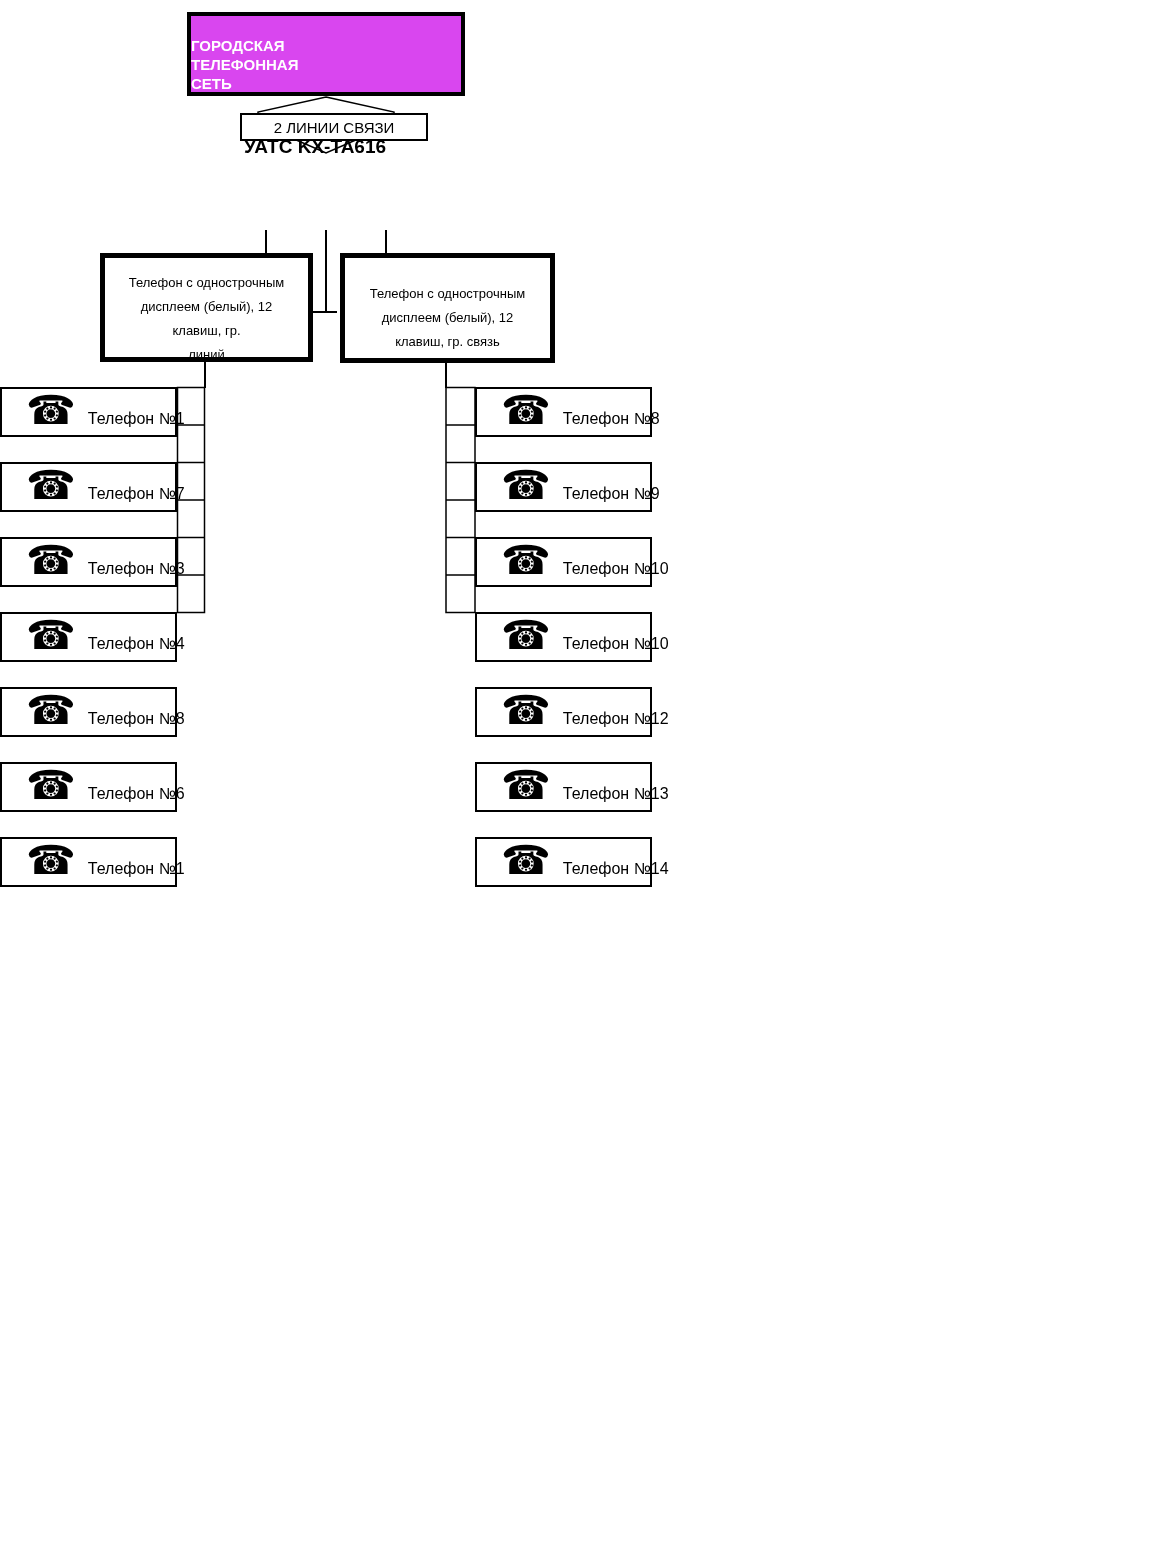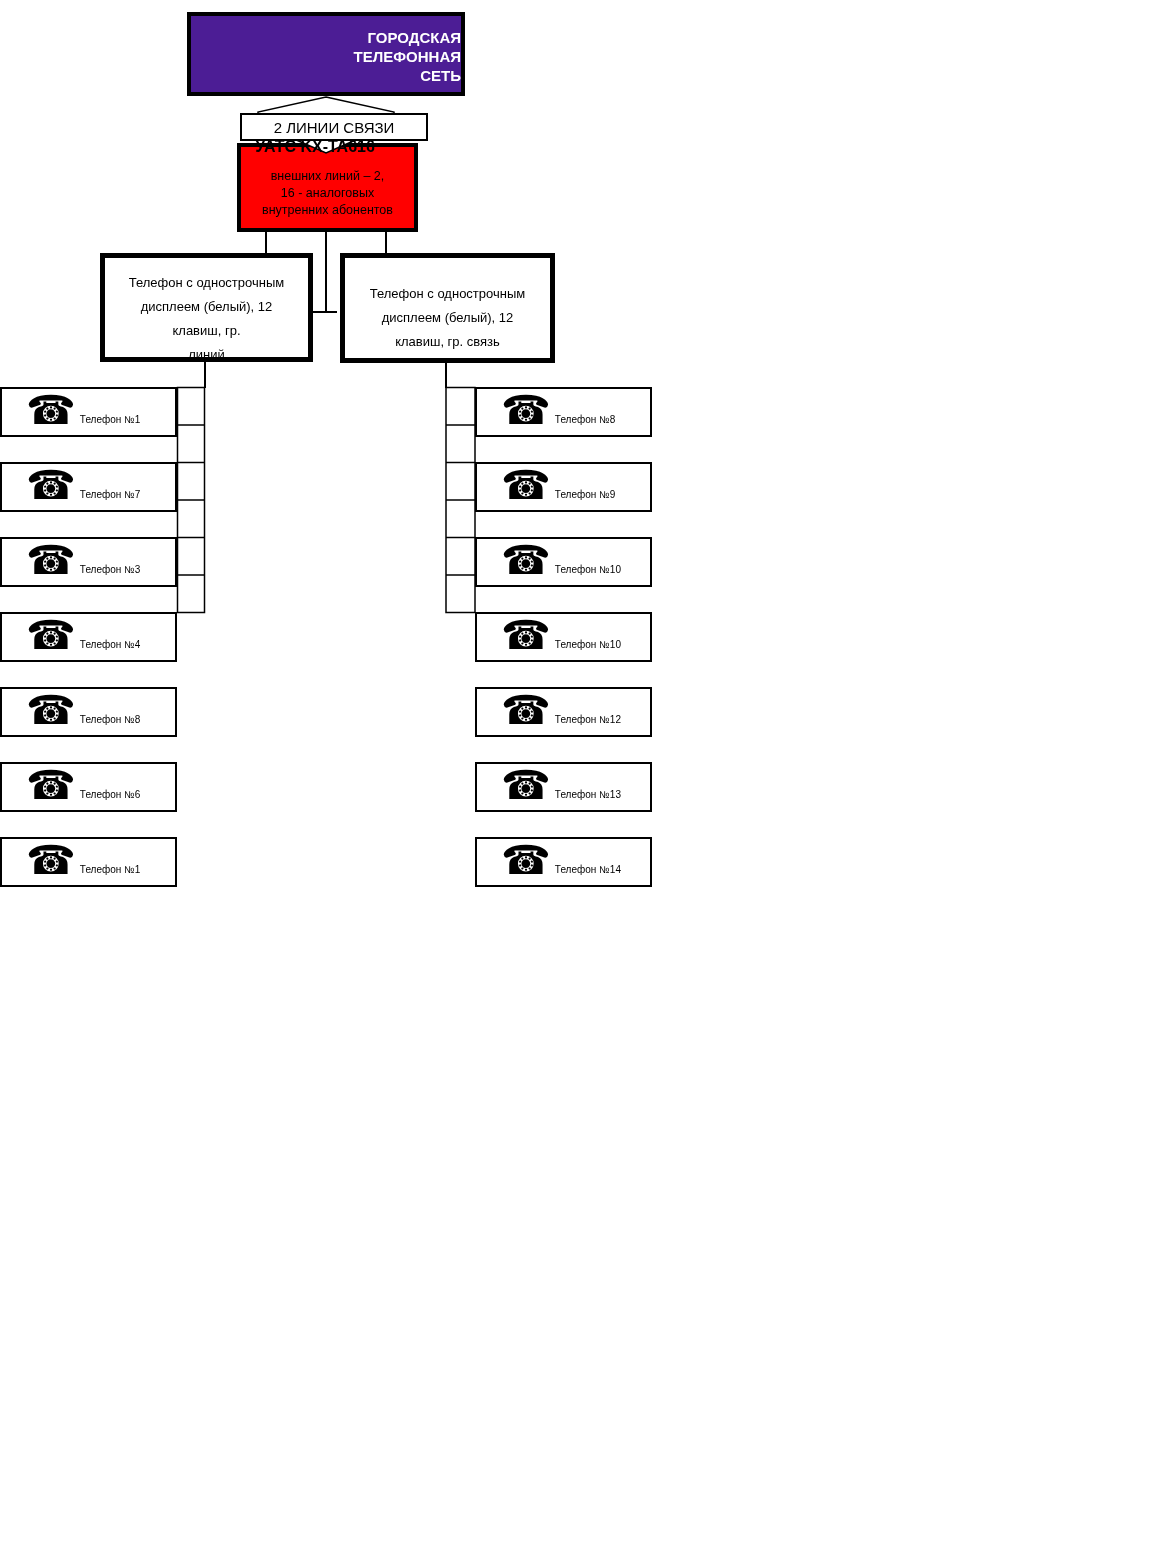--- a/index.html
+++ b/index.html
@@ -4,43 +4,43 @@
 <style>
   html,body{margin:0;padding:0;background:#fff;}
   body{font-family:"Liberation Sans", sans-serif; color:#000;}
   .canvas{position:relative;width:1149px;height:1567px;background:#ffffff;overflow:hidden;}
 
   .layer{position:absolute;left:0;top:0;pointer-events:none;}
 
   .box{position:absolute;box-sizing:border-box;background:#fff;border:2px solid #000;}
 
   
-  .network{left:187px;top:12px;width:278px;height:84px;background:#4c1d95;border:4px solid #000;
-           z-index:2;text-align:right;color:#fff;font-weight:bold;font-size:15px;line-height:19px;padding-top:12px;}
+  .network{left:187px;top:12px;width:278px;height:84px;background:#d946ef;border:4px solid #000;
+           z-index:2;text-align:left;color:#fff;font-weight:bold;font-size:15px;line-height:19px;padding-top:20px;}
 
   
   .linklabel{left:240px;top:113px;width:188px;height:28px;border:2px solid #000;z-index:6;
              text-align:center;font-size:15px;line-height:26px;}
 
   
   .pbx{left:237px;top:143px;width:181px;height:89px;background:#ff0000;border:4px solid #000;z-index:2;
        text-align:center;font-size:12.5px;line-height:17px;padding-top:21px;}
   .pbx-title{position:absolute;left:237px;top:139px;width:156px;z-index:5;text-align:center;
-             font-weight:bold;font-size:16px;line-height:15px;}
+             font-weight:bold;font-size:19px;line-height:15px;}
 
   
   .branch{border:5px solid #000;z-index:2;text-align:center;font-size:13px;line-height:24px;}
   .branch.left{left:100px;top:253px;width:213px;height:109px;padding-top:13px;}
   .branch.right{left:340px;top:253px;width:215px;height:110px;padding-top:24px;}
 
   
   .row{position:absolute;box-sizing:border-box;width:177px;height:50px;background:#fff;border:2px solid #000;
        z-index:2;display:flex;align-items:center;}
   .row .phone-glyph{font-size:40px;line-height:40px;margin-left:24px;margin-top:-4px;}
-  .row .phone-label{font-size:10px;margin-left:4px;margin-top:14px;white-space:nowrap;}
+  .row .phone-label{font-size:16px;margin-left:12px;margin-top:14px;white-space:nowrap;}
 </style>
 </head>
 <body>
 
 <div class="canvas">
 
   <svg class="layer" width="700" height="900" style="z-index:1;">
 
     <line x1="266" y1="230" x2="266" y2="255" stroke="#000" stroke-width="2"></line>
     <line x1="326" y1="230" x2="326" y2="312" stroke="#000" stroke-width="2"></line>
@@ -64,25 +64,20 @@
     <line x1="446" y1="537.5" x2="475" y2="537.5" stroke="#000" stroke-width="1.5"></line>
     <line x1="446" y1="575" x2="475" y2="575" stroke="#000" stroke-width="1.5"></line>
   </svg>
 
   <div class="box network">
     <div>ГОРОДСКАЯ</div>
     <div>ТЕЛЕФОННАЯ</div>
     <div>СЕТЬ</div>
   </div>
 
-  <div class="box pbx">
-    <div>внешних линий – 2,</div>
-    <div>16 - аналоговых</div>
-    <div>внутренних абонентов</div>
-  </div>
 
   <svg class="layer" width="700" height="900" style="z-index:3;">
     <polygon points="326,97 394,112 394,119 258,119 258,112" fill="#fff" stroke="#000" stroke-width="1.5"></polygon>
     <polygon points="294,139 358,139 326,153" fill="#fff" stroke="#000" stroke-width="1.5"></polygon>
   </svg>
 
   <div class="pbx-title">УАТС KX-TA616</div>
 
   <div class="box linklabel">2 ЛИНИИ СВЯЗИ</div>
 

